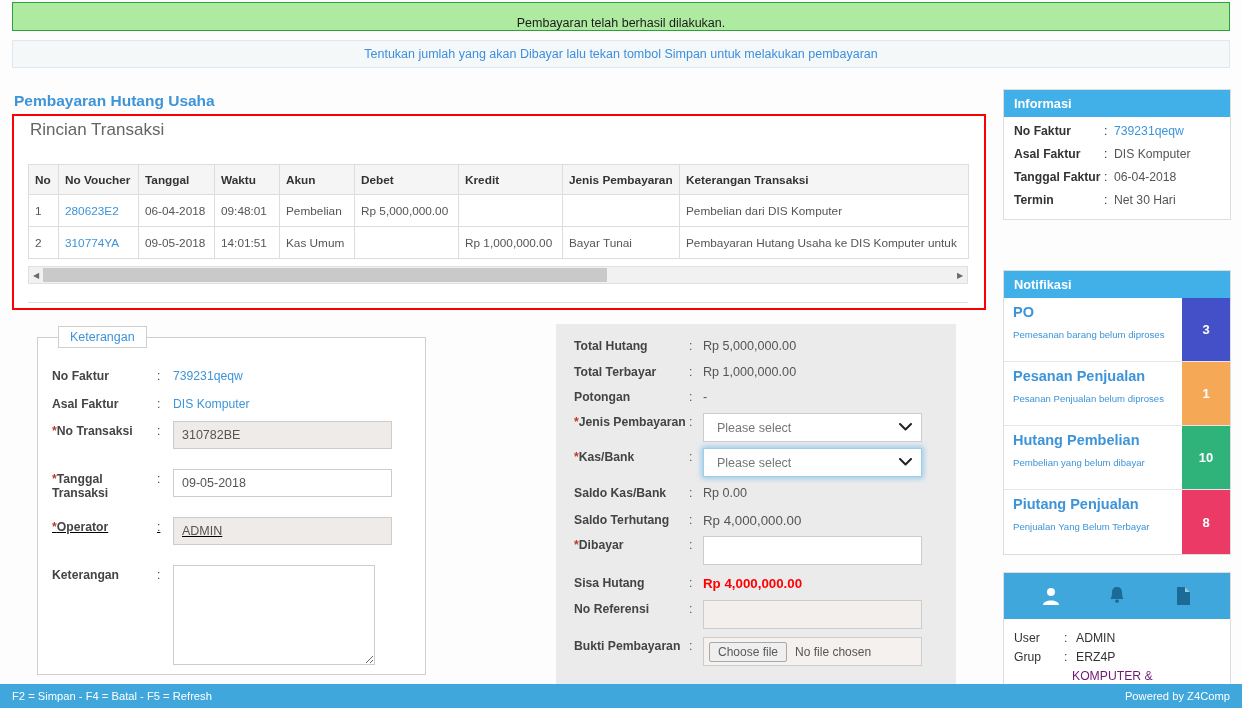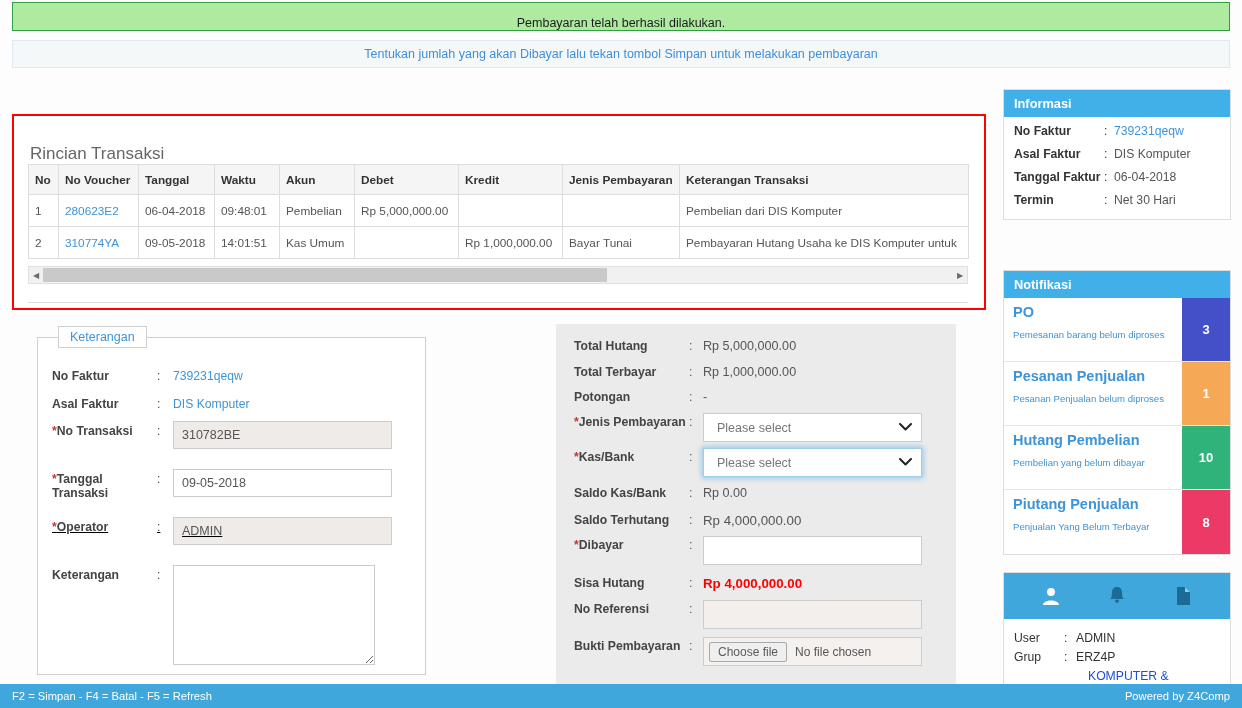--- a/index.html
+++ b/index.html
@@ -31,21 +31,21 @@
     position: absolute; left: 14px; top: 92px;
     font-size: 15.5px; font-weight: bold; color: #3d94d9;
   }
 
   
   .red-box {
     position: absolute; left: 12px; top: 114px; width: 974px; height: 196px;
     border: 2px solid #ff0000; background: #ffffff;
   }
   .rincian-title {
-    position: absolute; left: 16px; top: 28px;
+    position: absolute; left: 16px; top: 4px;
     font-size: 17px; color: #666; font-weight: normal;
   }
   .tbl-wrap {
     position: absolute; left: 14px; top: 48px; width: 940px;
   }
   table.trx {
     border-collapse: collapse; width: 940px;
     font-size: 11.8px; table-layout: fixed;
   }
   table.trx th {
@@ -208,21 +208,21 @@
     background: #3fa7dc; height: 46px;
     display: flex; align-items: center; justify-content: space-around;
     padding: 0 14px;
   }
   .user-head svg { display: block; }
   .user-body { padding: 10px 10px 8px 10px; }
   .urow { display: flex; font-size: 12.2px; line-height: 19px; }
   .ulabel { width: 50px; font-weight: normal; color: #333; }
   .ucolon { width: 12px; color: #333; }
   .uval { color: #333; }
-  .uval2 { margin-left: 74px; color: #1d4ed8; font-size: 12.2px; line-height: 19px; }
+  .uval2 { margin-left: 58px; color: #701a75; font-size: 12.2px; line-height: 19px; }
 
   
   .footer {
     position: absolute; left: 0; bottom: 0; width: 1242px; height: 24px;
     background: #3fa7dc; color: #fff; font-size: 11.2px;
     display: flex; align-items: center; justify-content: space-between;
     padding: 0 12px;
   }
 </style>
 </head>
@@ -230,20 +230,21 @@
 
 <div class="page">
 
   <div class="alert-success">
     <span>Pembayaran telah berhasil dilakukan.</span>
   </div>
   <div class="alert-info">
     <span>Tentukan jumlah yang akan Dibayar lalu tekan tombol Simpan untuk melakukan pembayaran</span>
   </div>
 
+  <div class="page-title">Pembayaran Hutang Usaha</div>
 
   <div class="red-box">
     <div class="rincian-title">Rincian Transaksi</div>
 
     <div class="tbl-wrap">
       <table class="trx">
         <thead>
           <tr>
             <th class="c-no">No</th>
             <th class="c-vou">No Voucher</th>

